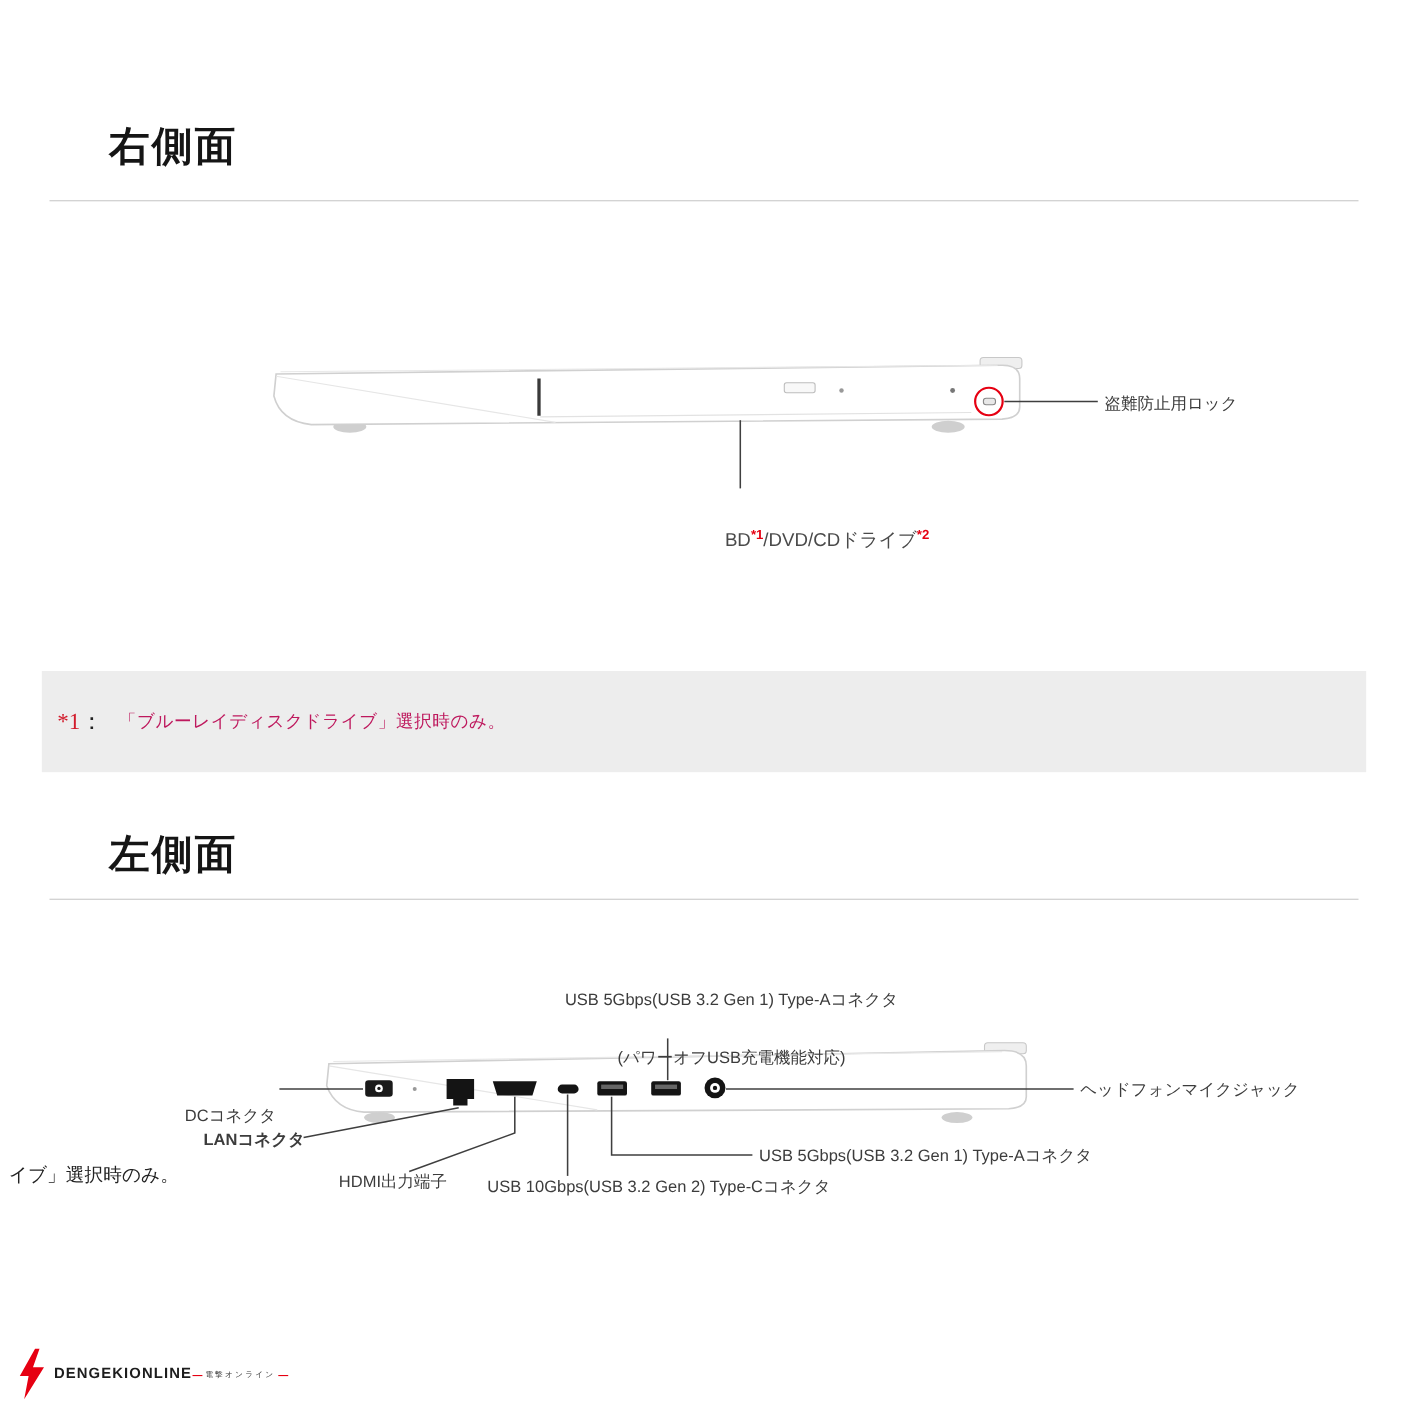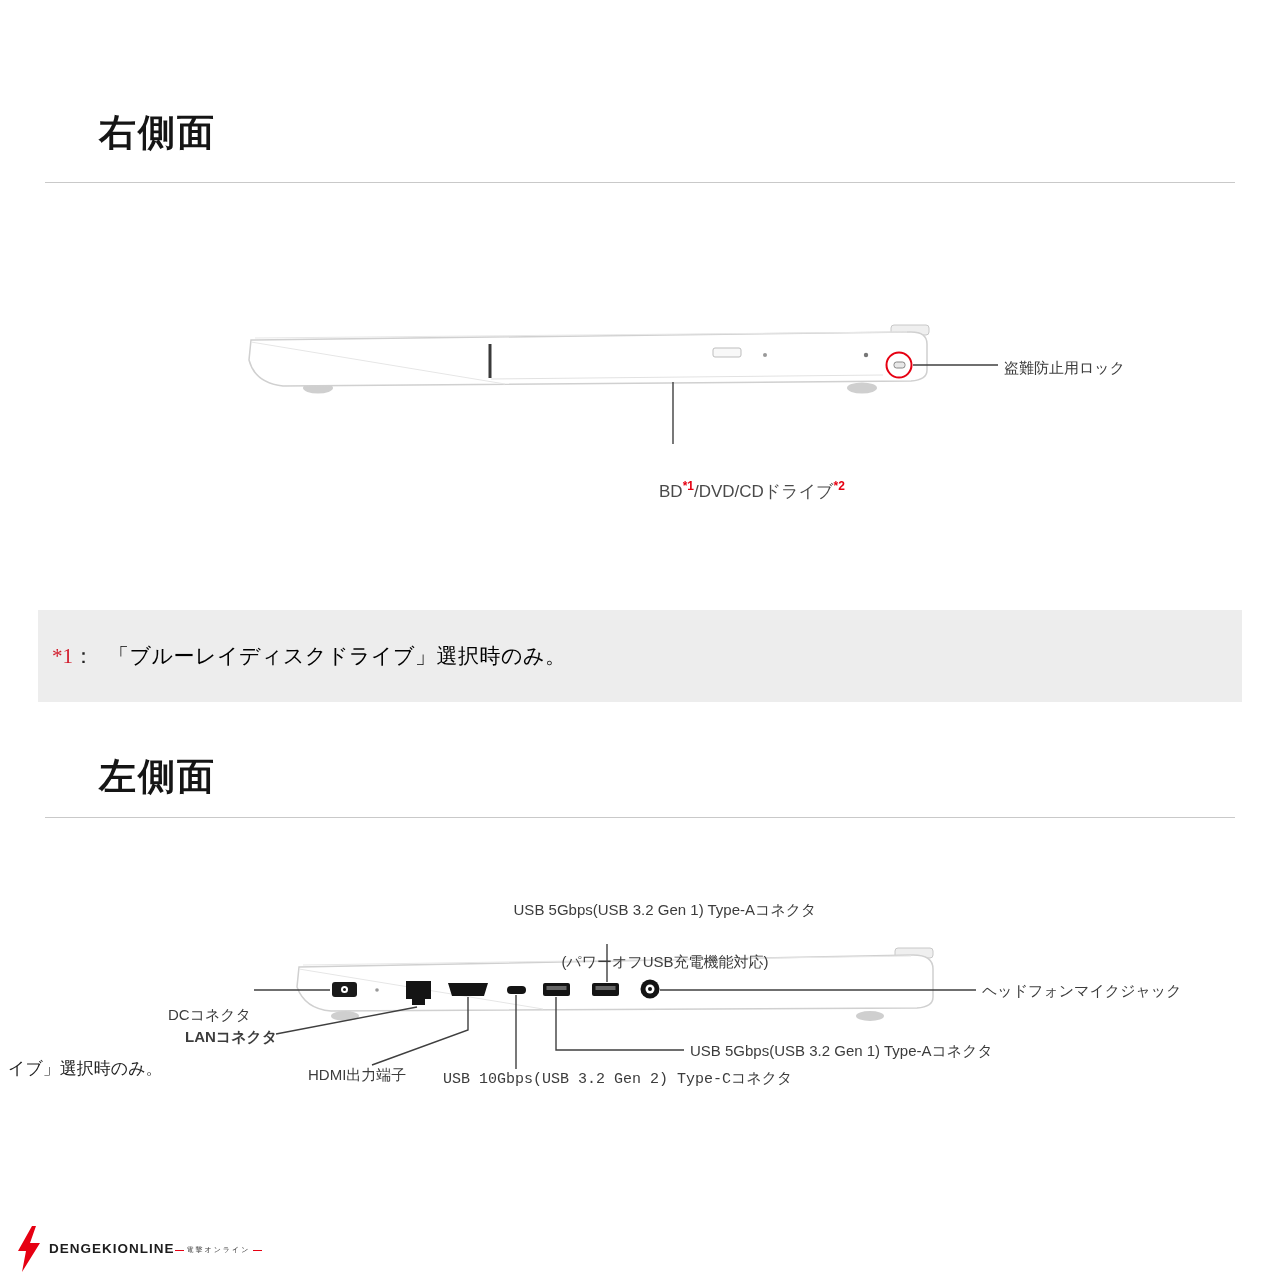--- a/index.html
+++ b/index.html
@@ -31,21 +31,21 @@
     position:absolute; font-size:17px; color:#4a4a4a; white-space:nowrap;
   }
   .drive-label sup { font-size:12px; color:#e60012; vertical-align:super; font-weight:bold; }
 
   .note-box {
     position:absolute; left:38px; top:610px; width:1204px; height:92px;
     background:#ededed; display:flex; align-items:center; padding-left:14px;
   }
   .note-box .marker-star { color:#d21c2c; font-size:21px; font-family:"Liberation Serif","DejaVu Serif",serif; }
   .note-box .marker-colon { color:#222222; font-size:21px; margin-right:14px; }
-  .note-box .note-text { color:#000000; font-size:21px; letter-spacing:0.5px; }
+  .note-box .note-text { color:#be185d; font-size:16px; letter-spacing:0.5px; }
 
   .overflow-text {
     position:absolute; left:8px; top:1057px; font-size:17px; color:#222222; white-space:nowrap;
   }
 
   .watermark {
     position:absolute; left:16px; top:1226px;
     display:flex; align-items:center; gap:7px;
   }
   .wm-textcol { display:flex; }
@@ -147,21 +147,21 @@
     <path class="leader" d="M 516 115 V 189"></path>
     <path class="leader" d="M 556 117 V 170 H 684"></path>
     <path class="leader" d="M 660 110 H 976"></path>
   </svg>
 
   <div class="port-label centered" style="left:665px; top:901px;">USB 5Gbps(USB 3.2 Gen 1) Type-Aコネクタ</div>
   <div class="port-label centered" style="left:665px; top:953px;">(パワーオフUSB充電機能対応)</div>
   <div class="port-label" style="left:168px; top:982px;margin-top:24px;">DCコネクタ</div>
   <div class="port-label" style="left:185px; top:1028px;font-weight:bold;">LANコネクタ</div>
   <div class="port-label" style="left:308px; top:1066px;">HDMI出力端子</div>
-  <div class="port-label" style="left:443px; top:1071px;font-family:Liberation Mono, monospace;">USB 10Gbps(USB 3.2 Gen 2) Type-Cコネクタ</div>
+  <div class="port-label" style="left:443px; top:1071px;">USB 10Gbps(USB 3.2 Gen 2) Type-Cコネクタ</div>
   <div class="port-label" style="left:690px; top:1042px;">USB 5Gbps(USB 3.2 Gen 1) Type-Aコネクタ</div>
   <div class="port-label" style="left:982px; top:982px;">ヘッドフォンマイクジャック</div>
 
   <div class="overflow-text">イブ」選択時のみ。</div>
 
   <div class="watermark">
     <svg width="26" height="46" viewBox="0 0 26 46">
       <polygon points="16,0 2,25 10,25 6,46 24,17 14,17 20,0" fill="#e60012"></polygon>
     </svg>
     <div class="wm-textcol">

